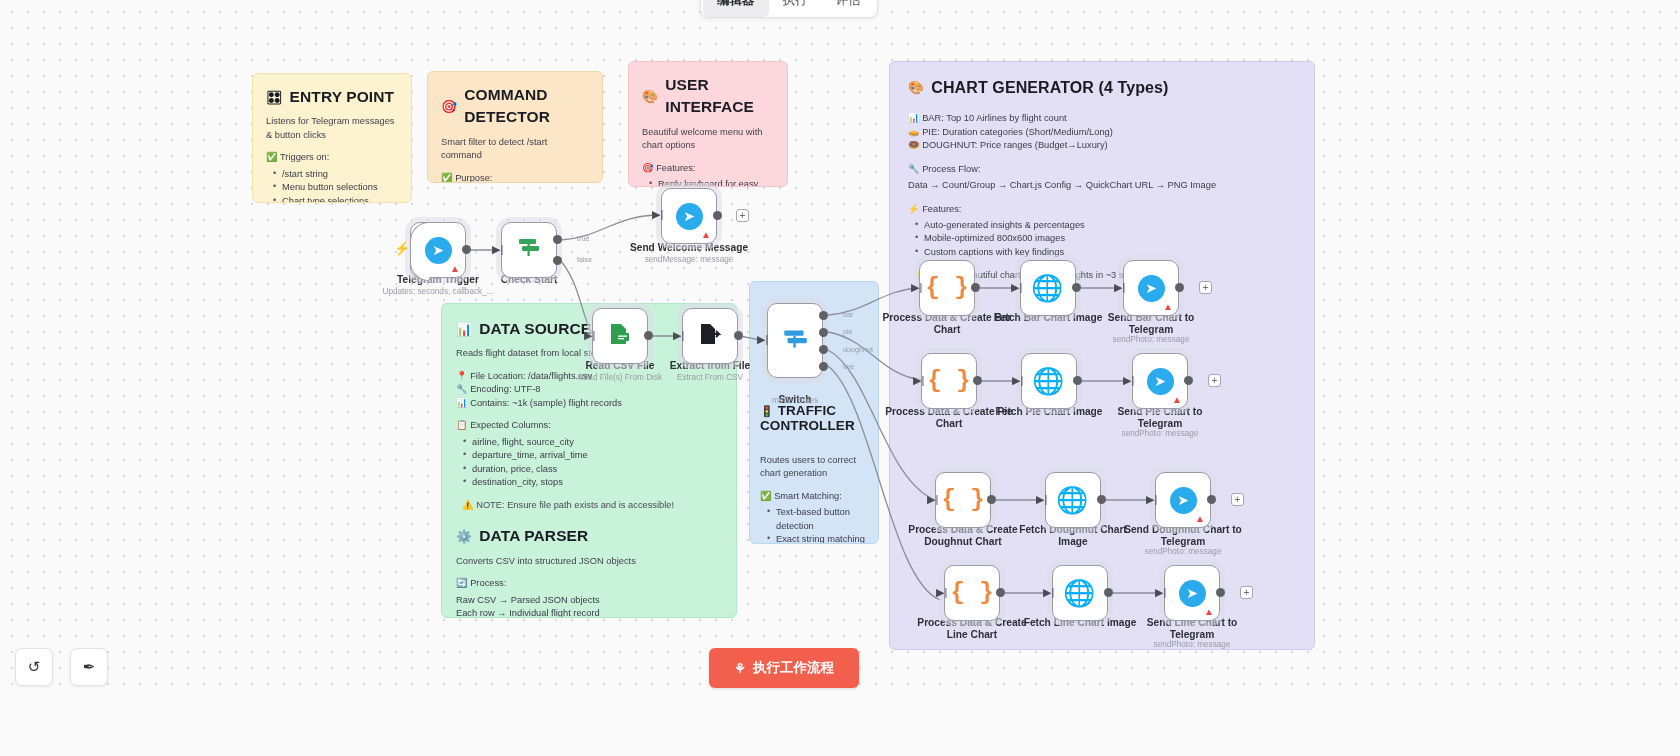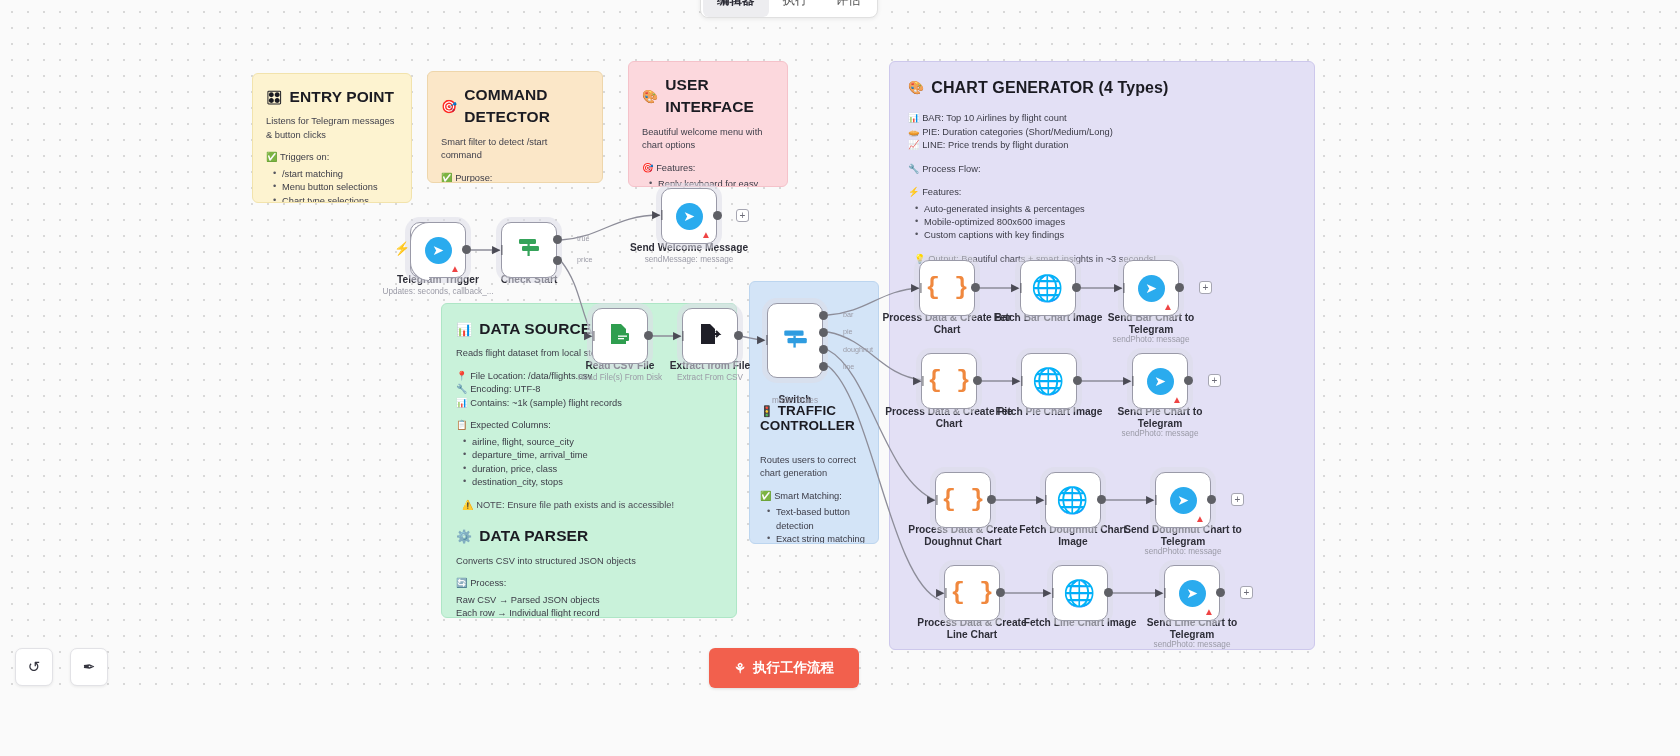--- a/index.html
+++ b/index.html
@@ -222,21 +222,21 @@
     <h3>
       <span class="emo">🎛</span>
       <span>ENTRY POINT</span>
     </h3>
     <div class="sub">Listens for Telegram messages &amp; button clicks</div>
     <div class="hdr">
       <span>✅</span>
       <span>Triggers on:</span>
     </div>
     <ul>
-      <li>/start matching</li>
+      <li>/start string</li>
       <li>Menu button selections</li>
       <li>Chart type selections</li>
     </ul>
 
   </div>
 
   <div class="sticky sticky-orange" style="left:427px; top:71px; width:176px; height:112px;">
     <h3>
       <span class="emo">🎯</span>
       <span>COMMAND DETECTOR</span>
@@ -273,27 +273,28 @@
     </h3>
     <div class="plainline">
       <span>📊</span>
       <span>BAR: Top 10 Airlines by flight count</span>
     </div>
     <div class="plainline">
       <span>🥧</span>
       <span>PIE: Duration categories (Short/Medium/Long)</span>
     </div>
     <div class="plainline">
-      <span>📈</span>
-      <span>LINE: Price trends by flight duration</span>
+      <span>🍩</span>
+      <span>DOUGHNUT: Price ranges (Budget→Luxury)</span>
     </div>
     <div class="hdr" style="margin-top:10px;">
       <span>🔧</span>
       <span>Process Flow:</span>
     </div>
+    <div class="plainline">Data → Count/Group → Chart.js Config → QuickChart URL → PNG Image</div>
     <div class="hdr" style="margin-top:10px;">
       <span>⚡</span>
       <span>Features:</span>
     </div>
     <ul>
       <li>Auto-generated insights &amp; percentages</li>
       <li>Mobile-optimized 800x600 images</li>
       <li>Custom captions with key findings</li>
     </ul>
     <div class="tip" style="margin-top:10px;">
@@ -382,21 +383,21 @@
       <svg width="28" height="28" viewBox="0 0 28 28">
         <rect x="4" y="5" width="17" height="5" rx="1.2" fill="#35a35a"></rect>
         <rect x="7" y="12" width="17" height="5" rx="1.2" fill="#35a35a"></rect>
         <rect x="12.5" y="10" width="2.2" height="12" fill="#35a35a"></rect>
       </svg>
     </div>
   </div>
   <div class="port" style="left:553px; top:235px;"></div>
   <div class="portlabel" style="left:565px; top:234px;">true</div>
   <div class="port" style="left:553px; top:256px;"></div>
-  <div class="portlabel" style="left:565px; top:255px;">price</div>
+  <div class="portlabel" style="left:565px; top:255px;">false</div>
   <div class="nodelabel" style="left:464px; top:274px;">Check Start</div>
 
   <div class="inarrow" style="left:652px; top:209px;">▶|</div>
   <div class="node" style="left:661px; top:188px;">
     <div class="glyph tg">➤</div>
     <div class="warn">▲</div>
   </div>
   <div class="port" style="left:713px; top:211px;"></div>
   <div class="plusbtn" style="left:736px; top:209px;">+</div>
   <div class="nodelabel" style="left:624px; top:242px;">Send Welcome Message</div>

